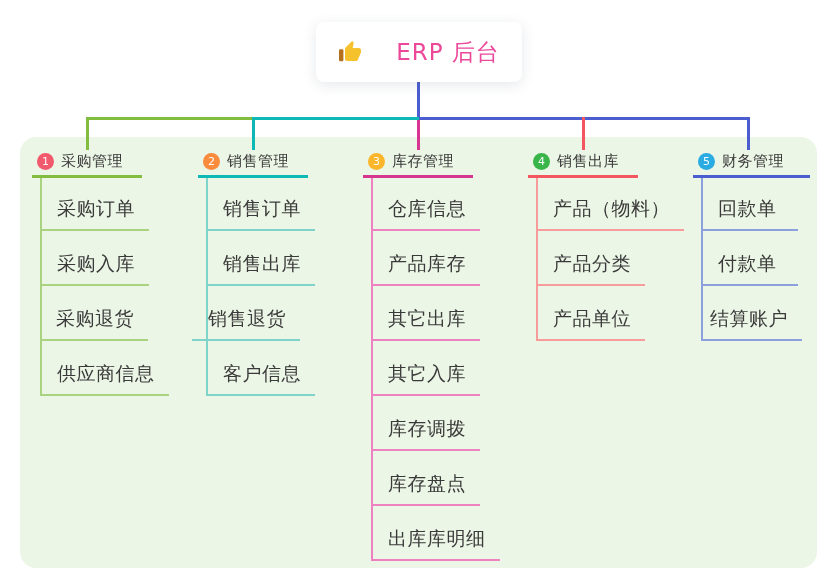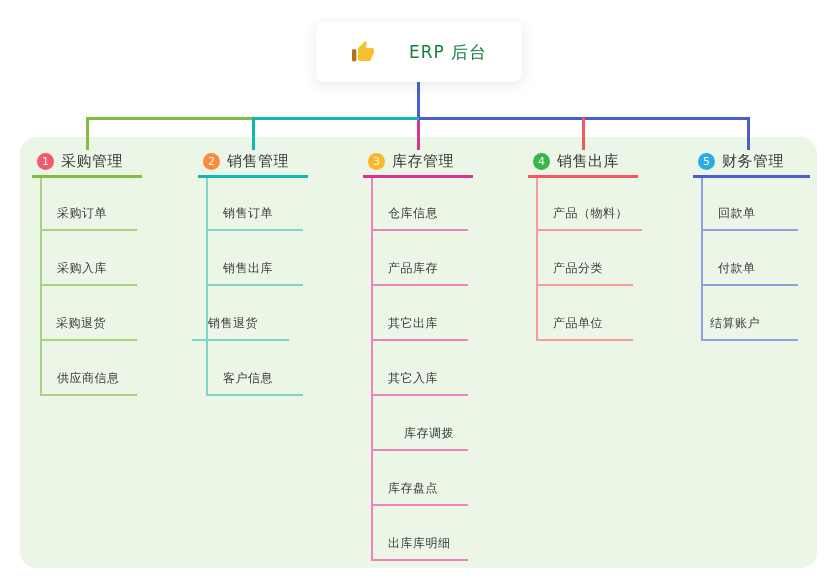--- a/index.html
+++ b/index.html
@@ -2,31 +2,31 @@
 <html><head>
 <meta charset="utf-8">
 <style>
   html,body{margin:0;padding:0;background:#ffffff;}
   body{font-family:"DejaVu Sans","Liberation Sans",sans-serif;}
   .canvas{position:relative;width:839px;height:588px;background:#ffffff;overflow:hidden;}
   .panel{position:absolute;left:20px;top:137px;width:797px;height:431px;background:#ecf6e6;border-radius:16px;}
   .root-card{position:absolute;left:316px;top:22px;width:206px;height:60px;background:#ffffff;border-radius:8px;
              box-shadow:0 3px 14px rgba(60,80,100,0.13);display:flex;align-items:center;justify-content:center;
              gap:9px;z-index:5;cursor:pointer;}
-  .root-label{font-size:17px;color:#15803d;letter-spacing:1px;margin-left:25px;}
+  .root-label{font-size:23px;color:#ec4899;letter-spacing:1px;margin-left:25px;}
   .root-icon{display:flex;align-items:center;}
   .seg{position:absolute;}
   .branch-title{position:absolute;height:30px;display:flex;align-items:center;box-sizing:border-box;
                 padding-left:5px;cursor:pointer;}
   .badge{width:17px;height:17px;border-radius:50%;color:rgba(255,255,255,0.96);font-size:11px;line-height:17px;
          text-align:center;margin-right:7px;flex:0 0 auto;}
   .branch-label{font-size:15px;color:#3a3a3a;letter-spacing:0.5px;white-space:nowrap;}
   .child-node{position:absolute;height:35px;display:flex;align-items:flex-end;box-sizing:border-box;
               padding:0 14px 7px 17px;min-width:97px;white-space:nowrap;cursor:pointer;}
-  .child-label{font-size:12px;color:#3a3a3a;letter-spacing:0.5px;font-family:Liberation Mono, monospace;}
+  .child-label{font-size:19px;color:#3a3a3a;letter-spacing:0.5px;font-family:Liberation Mono, monospace;}
 </style>
 </head>
 <body>
 
 <div class="canvas">
   <div class="panel"></div>
   <div id="connectors">
       <div class="seg" style="left: 417px; top: 82px; width: 3px; height: 37px; background: rgb(76, 94, 207);"></div>
       <div class="seg" style="left: 87px; top: 117px; width: 332px; height: 3px; background: rgb(130, 189, 63);"></div>
       <div class="seg" style="left: 253px; top: 117px; width: 166px; height: 3px; background: rgb(12, 185, 180);"></div>

